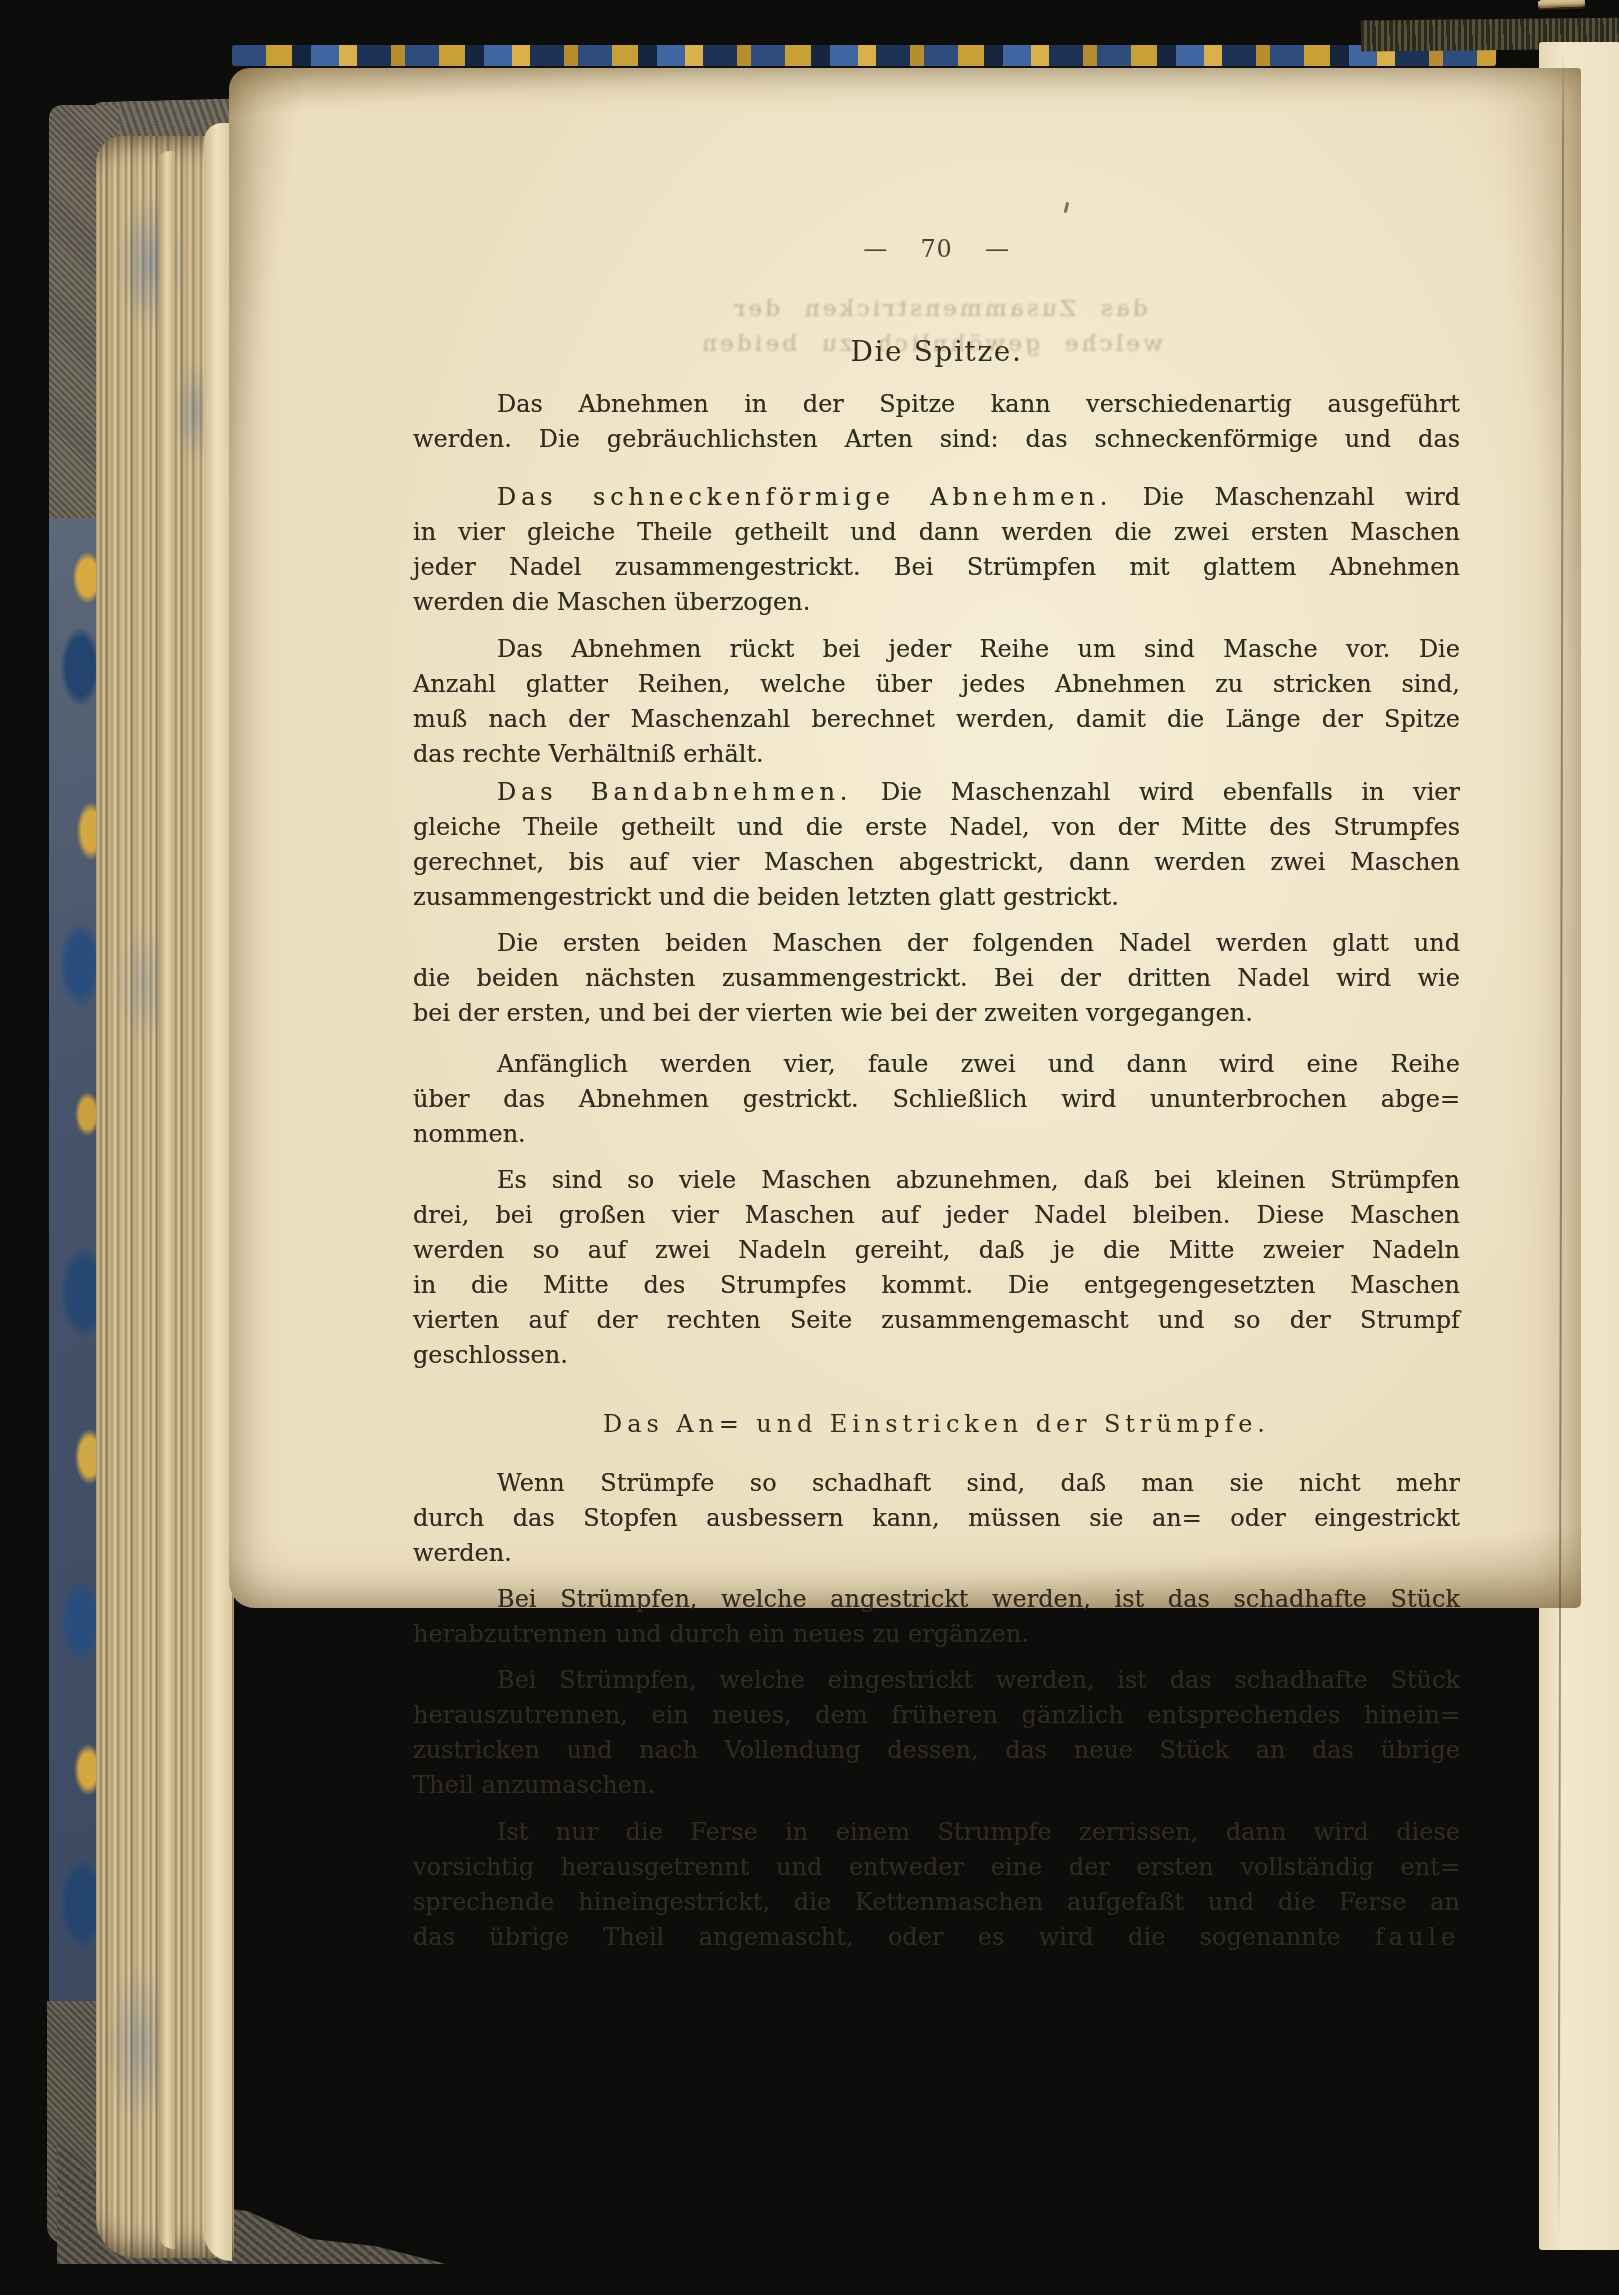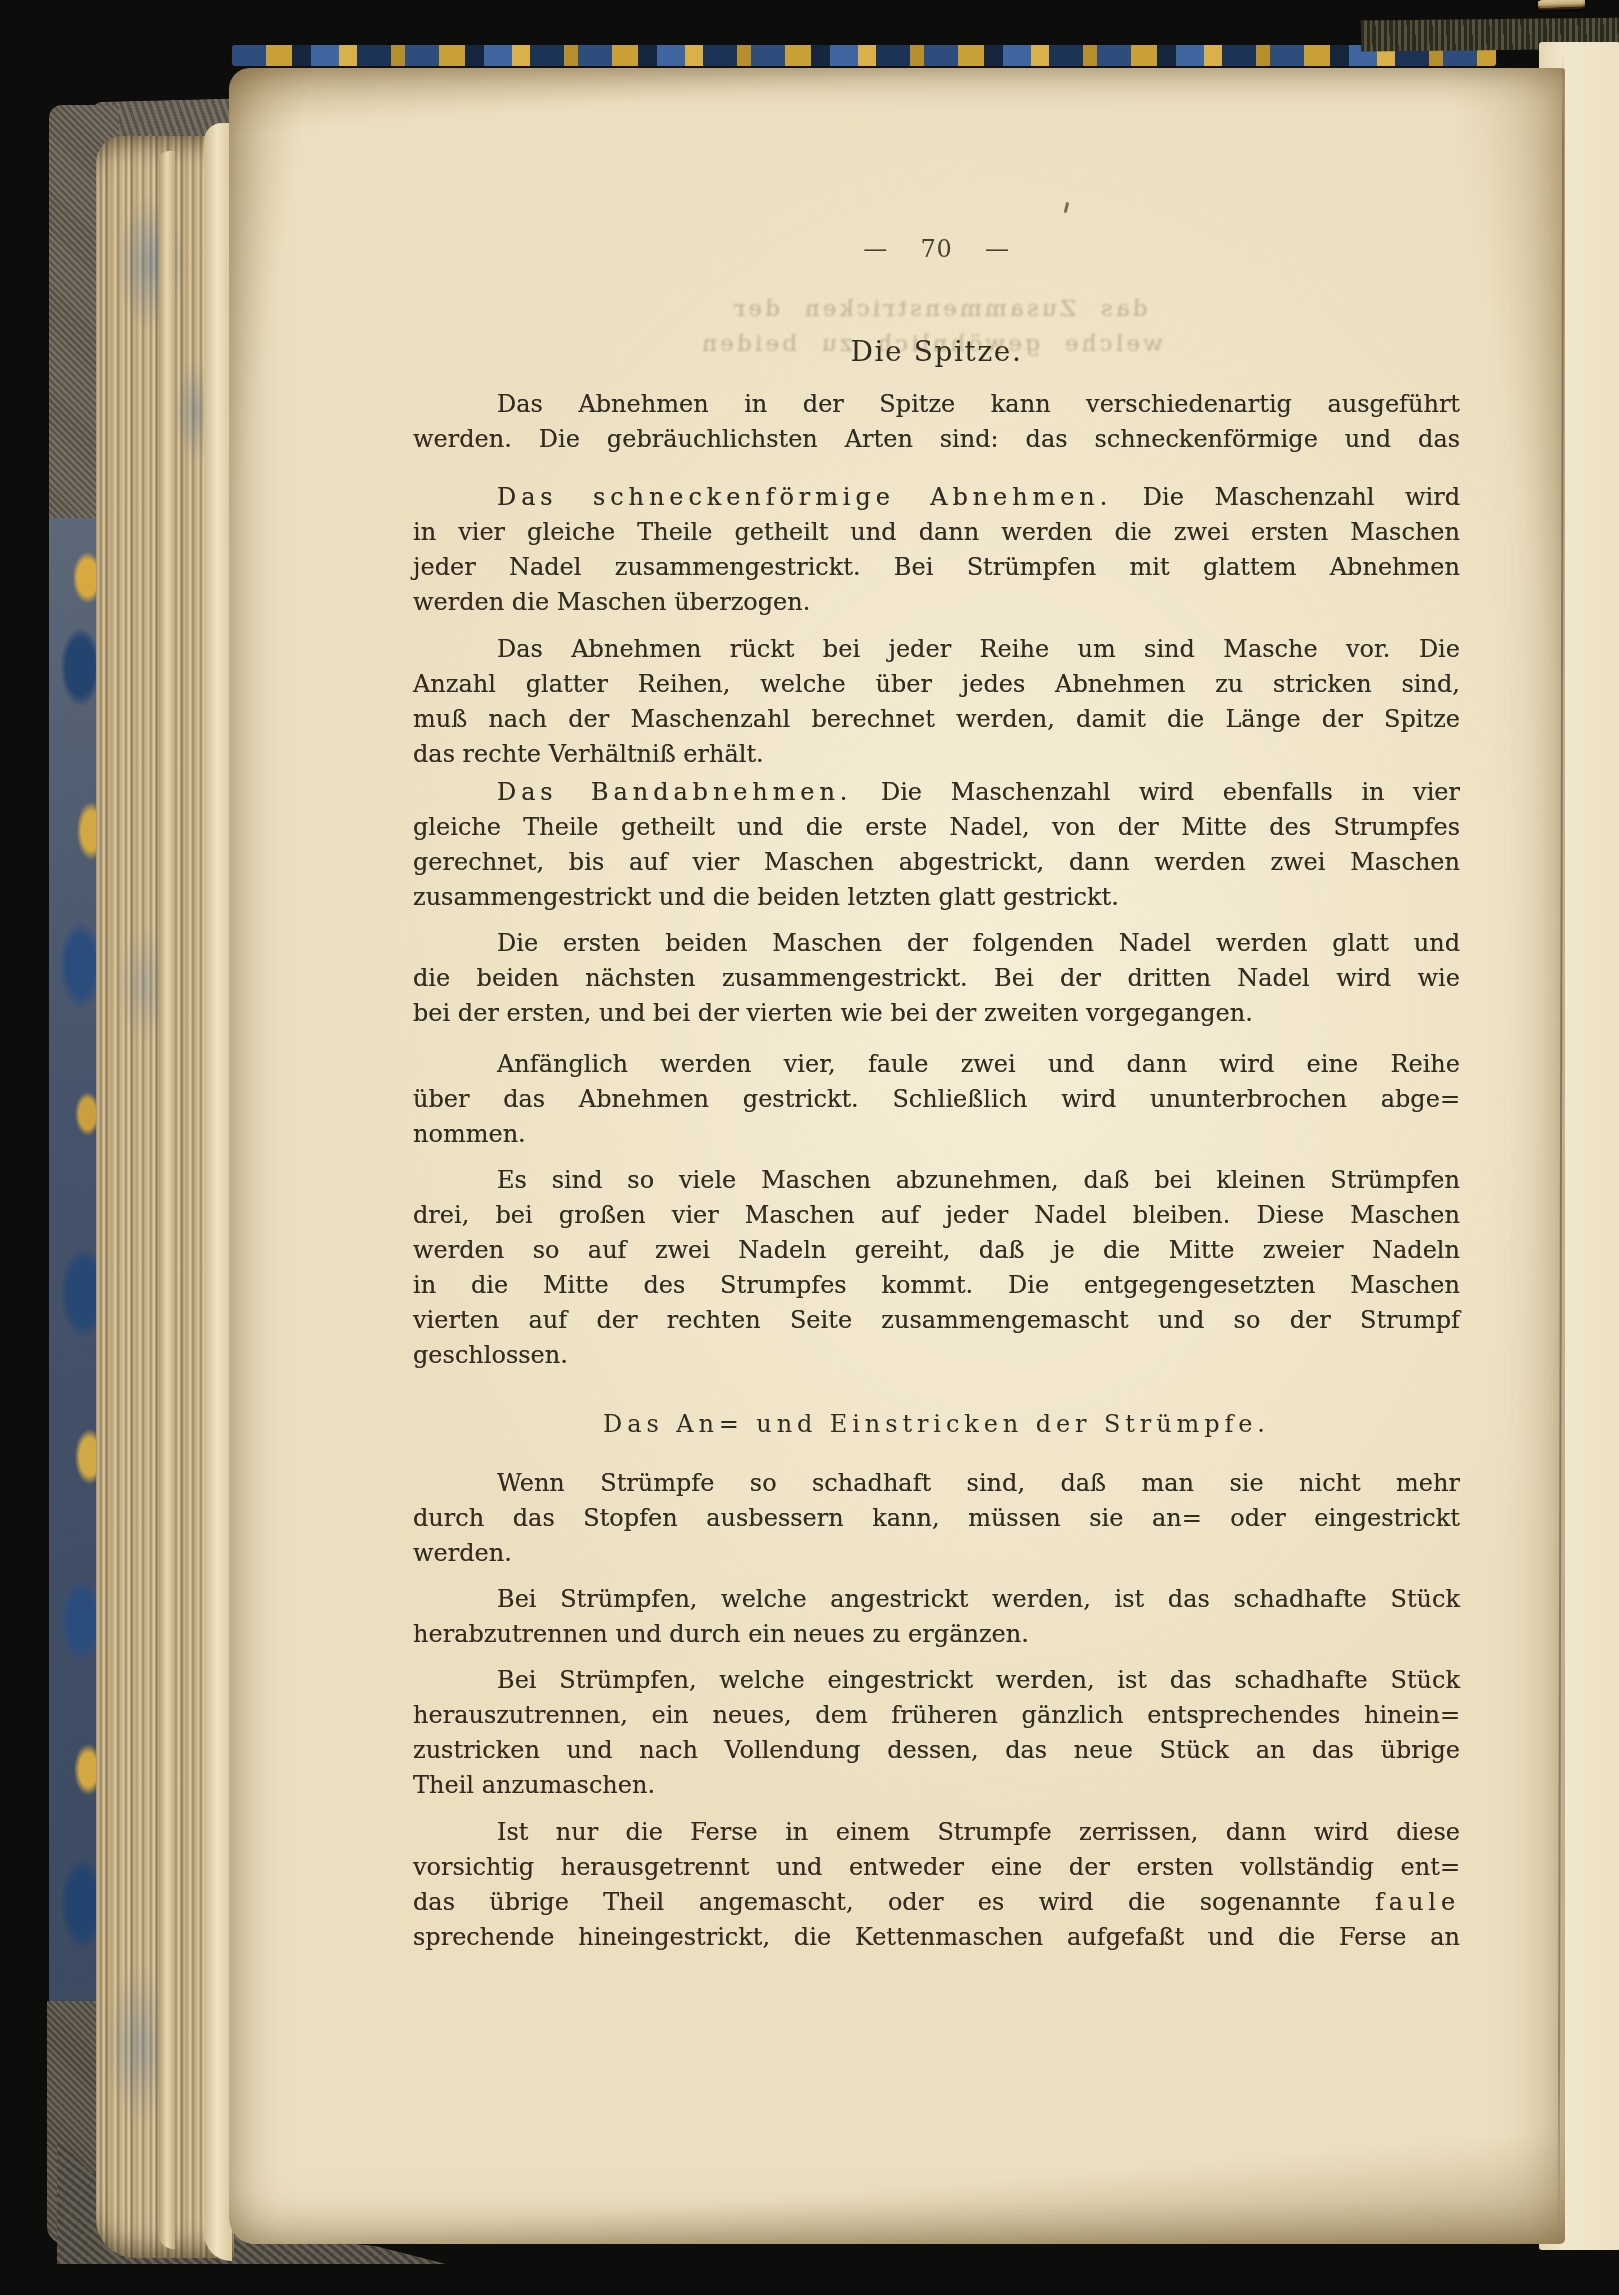--- a/index.html
+++ b/index.html
@@ -62,31 +62,31 @@
     box-shadow:0 3.2px 4.9px rgba(30,20,5,.5);}
   .cloth-top-right{position:absolute;left:1361px;top:19.4px;width:267px;height:31px;
     background:#3e3c2b;transform:rotate(-.6deg);
     background-image:repeating-linear-gradient(90deg,rgba(0,0,0,.3) 0 3.2px,rgba(160,150,100,.25) 3.2px 5.7px);}
 
   
   .next-page{position:absolute;left:1539px;top:42px;width:81px;height:2208px;
     background:linear-gradient(90deg,#e4d7b4,#f1e7cc 30%,#ece1c4);border-radius:3.2px;}
 
   
-  .page{position:absolute;left:229px;top:68px;width:1336px;height:2176px;
+  .page{position:absolute;left:229px;top:68px;width:1336px;height:1540px;
     background-color:#ecdfc0;border-radius:21px 3.2px 4.9px 26px;
     background-image:
       radial-gradient(891px 1215px at 58% 42%,rgba(255,250,232,.55),rgba(255,250,232,0) 75%),
       linear-gradient(100deg,rgba(140,110,60,.30),rgba(140,110,60,0) 5%),
       linear-gradient(260deg,rgba(140,110,60,.26),rgba(140,110,60,0) 7%),
       linear-gradient(175deg,rgba(140,110,60,.34),rgba(140,110,60,0) 3%,rgba(140,110,60,0) 95%,rgba(120,95,50,.38));
     box-shadow:inset 27.5px 0 49px -19.4px rgba(110,90,50,.40),
                inset -34px 0 57px -24px rgba(130,105,60,.45),
                inset 0 21px 36px -21px rgba(110,90,50,.55),
-               inset 0 -31px 52px -24px rgba(110,90,50,.5);}
+               inset 0 -31px 52px -24px rgba(110,90,50,.5);padding-left:16px;}
 
   .gutter-fold{position:absolute;left:1560px;top:52px;width:2.4px;height:2187px;transform:rotate(.12deg);
     background:linear-gradient(to bottom,rgba(90,75,50,0),rgba(100,82,52,.55) 4%,
        rgba(70,55,32,.5) 45%,rgba(96,78,48,.5) 92%,rgba(90,75,50,0));}
   .stitch{position:absolute;left:1538px;width:47px;height:6.5px;border-radius:3.2px;
     background:linear-gradient(#dcc79a,#b19663);transform:rotate(-2deg);
     box-shadow:0 1.6px 1.6px rgba(60,40,20,.55), inset 0 -1.6px 1.6px rgba(80,55,25,.5);}
   .stitch:nth-of-type(1){top:136px;width:52px;}
   .stitch:nth-of-type(2){top:386px;width:42px;}
   .stitch:nth-of-type(3){top:539px;width:37px;}
@@ -208,22 +208,22 @@
           </div>
           <div class="para">
             <div class="tline first"><span>Bei Strümpfen, welche eingestrickt werden, ist das schadhafte Stück</span></div>
             <div class="tline"><span>herauszutrennen, ein neues, dem früheren gänzlich entsprechendes hinein=</span></div>
             <div class="tline"><span>zustricken und nach Vollendung dessen, das neue Stück an das übrige</span></div>
             <div class="tline lastline"><span>Theil anzumaschen.</span></div>
           </div>
           <div class="para">
             <div class="tline first"><span>Ist nur die Ferse in einem Strumpfe zerrissen, dann wird diese</span></div>
             <div class="tline"><span>vorsichtig herausgetrennt und entweder eine der ersten vollständig ent=</span></div>
+            <div class="tline"><span>sprechende hineingestrickt, die Kettenmaschen aufgefaßt und die Ferse an</span></div>
             <div class="tline"><span>das übrige Theil angemascht, oder es wird die sogenannte </span><span class="sperr">faule</span></div>
-            <div class="tline"><span>sprechende hineingestrickt, die Kettenmaschen aufgefaßt und die Ferse an</span></div>
           </div>
         </section>
       </div>
   </div>
 
   <div class="gutter-fold"></div>
   <div class="stitch"></div>
   <div class="stitch"></div>
   <div class="stitch"></div>
   <div class="stitch"></div>

